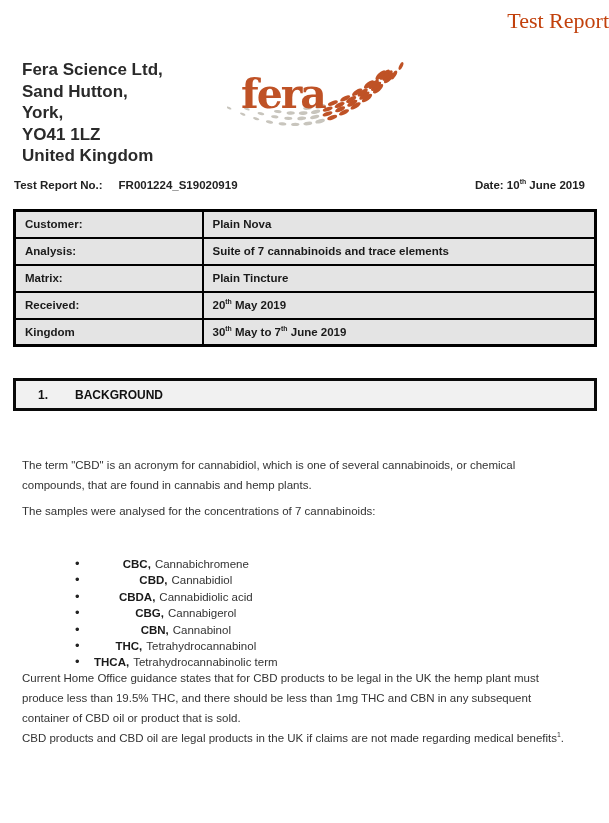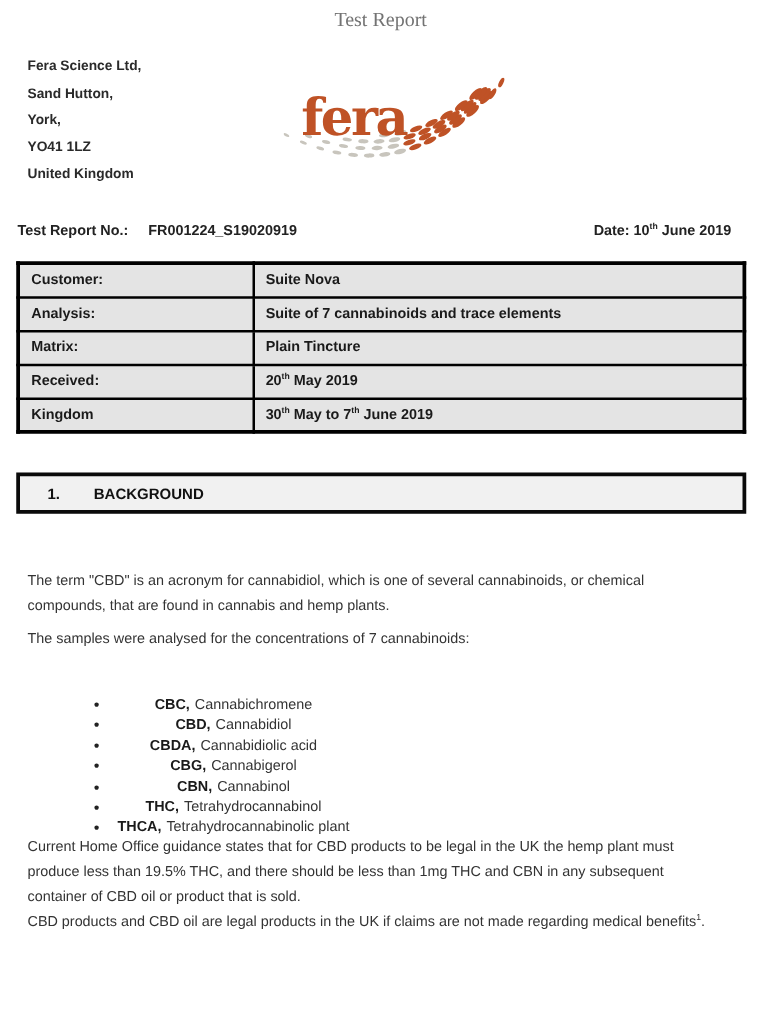--- a/index.html
+++ b/index.html
@@ -10,29 +10,29 @@
     height: 823px;
     background: #ffffff;
     font-family: "Liberation Sans", sans-serif;
     color: #333333;
     overflow: hidden;
   }
   .doc-title {
     position: absolute;
     top: 8px; left: 0;
     width: 100%;
-    text-align: center;
+    text-align: right;
     font-family: "Liberation Serif", serif;
-    font-size: 16px;
-    color: #737373;
+    font-size: 22px;
+    color: #c2410c;
   }
   .address {
     position: absolute;
-    top: 43px; left: 22px;
-    font-size: 11px;
+    top: 59px; left: 22px;
+    font-size: 17px;
     font-weight: bold;
     color: #2a2a2a;
     line-height: 21.6px;
   }
   .logo-svg { position: absolute; top: 62px; left: 227px; }
   .meta-row {
     position: absolute;
     top: 179px; left: 14px; right: 24px;
     display: flex;
     justify-content: space-between;
@@ -182,21 +182,21 @@
     <span>
       <span>Test Report No.:</span><span class="no-value">FR001224_S19020919</span>
     </span>
     <span>Date: 10<sup>th</sup> June 2019</span>
   </div>
 
   <table class="info-table">
     <tbody>
         <tr>
           <td class="label-cell">Customer:</td>
-          <td>Suite Nova</td>
+          <td>Plain Nova</td>
         </tr>
         <tr>
           <td class="label-cell">Analysis:</td>
           <td>Suite of 7 cannabinoids and trace elements</td>
         </tr>
         <tr>
           <td class="label-cell">Matrix:</td>
           <td>Plain Tincture</td>
         </tr>
         <tr>
@@ -219,21 +219,21 @@
 compounds, that are found in cannabis and hemp plants.</div>
   <div class="para" id="p3">The samples were analysed for the concentrations of 7 cannabinoids:</div>
 
   <ul class="bullets">
       <li><span class="abbr">CBC,</span><span class="cname">Cannabichromene</span></li>
       <li><span class="abbr">CBD,</span><span class="cname">Cannabidiol</span></li>
       <li><span class="abbr">CBDA,</span><span class="cname">Cannabidiolic acid</span></li>
       <li><span class="abbr">CBG,</span><span class="cname">Cannabigerol</span></li>
       <li><span class="abbr">CBN,</span><span class="cname">Cannabinol</span></li>
       <li><span class="abbr">THC,</span><span class="cname">Tetrahydrocannabinol</span></li>
-      <li><span class="abbr">THCA,</span><span class="cname">Tetrahydrocannabinolic plant</span></li>
+      <li><span class="abbr">THCA,</span><span class="cname">Tetrahydrocannabinolic term</span></li>
     </ul>
 
   <div class="para" id="p4">Current Home Office guidance states that for CBD products to be legal in the UK the hemp plant must
 produce less than 19.5% THC, and there should be less than 1mg THC and CBN in any subsequent
 container of CBD oil or product that is sold.</div>
   <div class="para" id="p5">CBD products and CBD oil are legal products in the UK if claims are not made regarding medical benefits<sup>1</sup>.</div>
 
 </div>
 
 </body></html>

